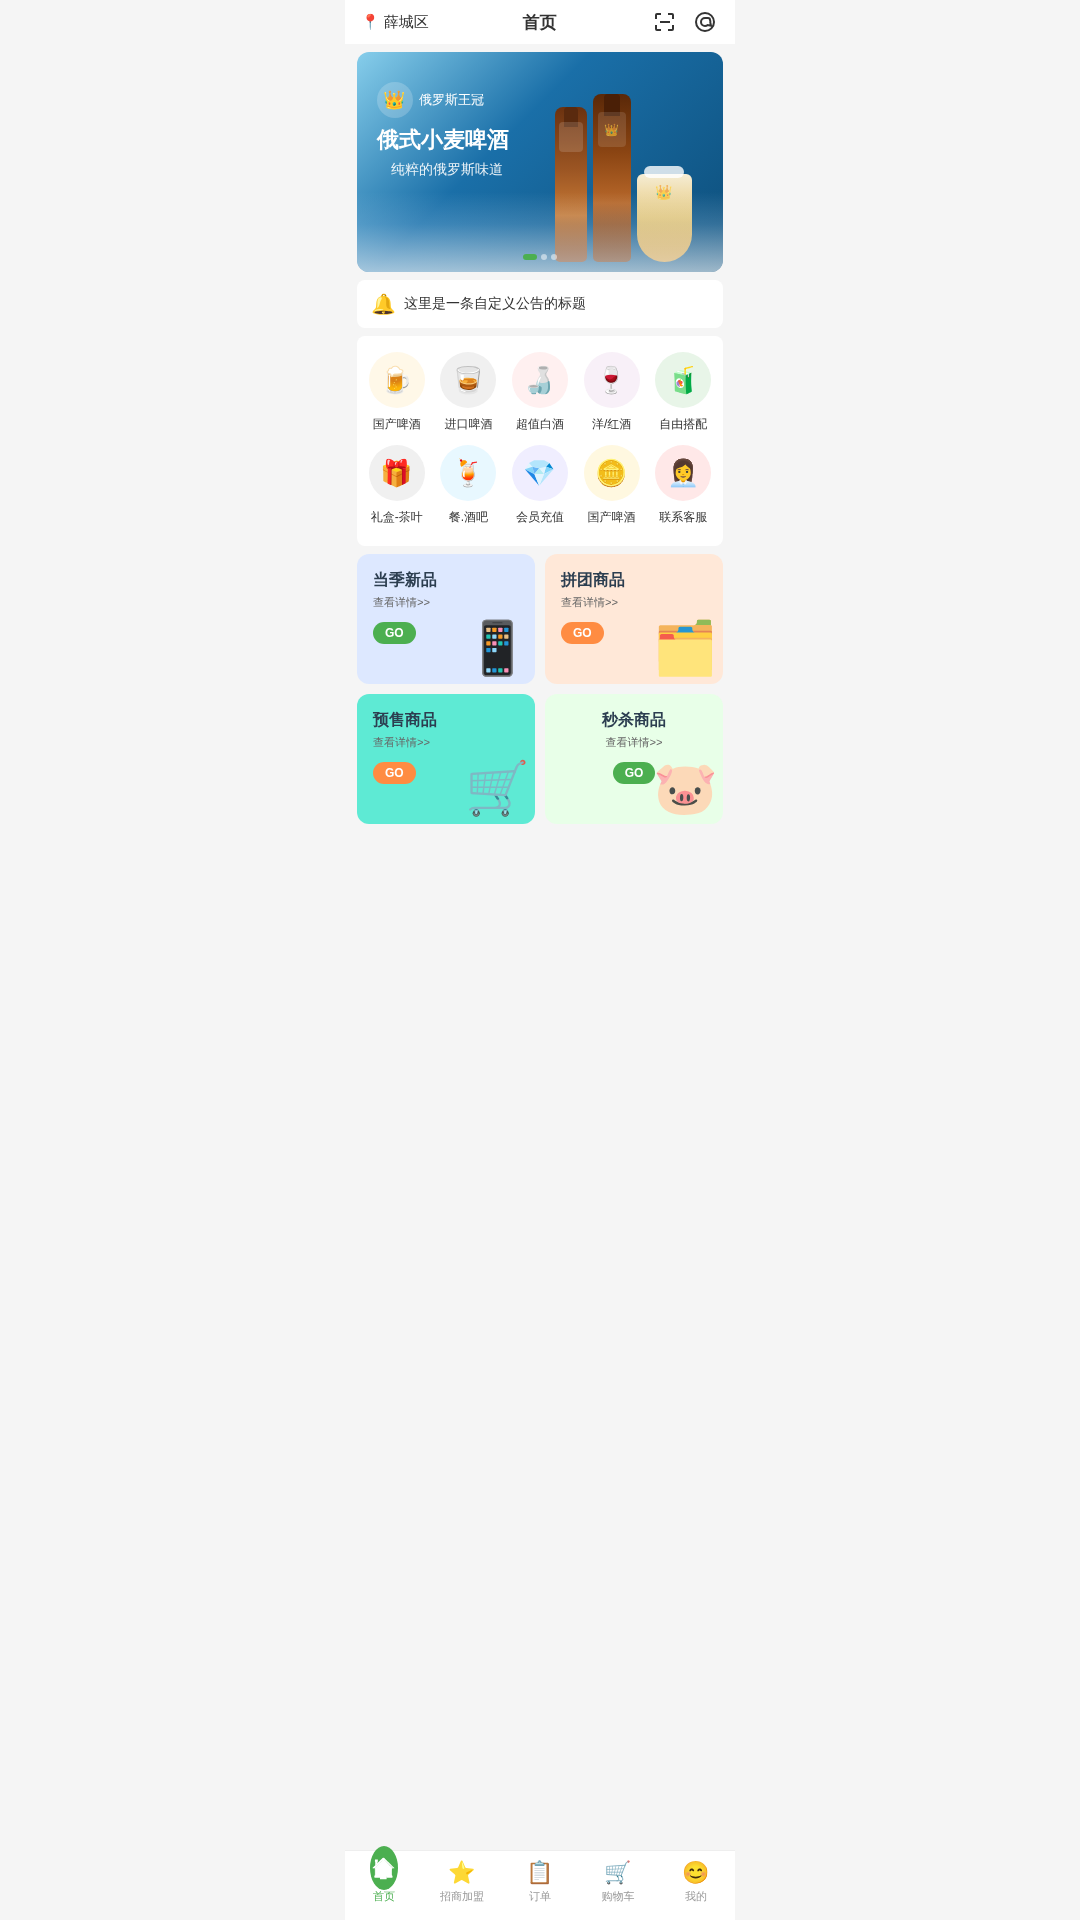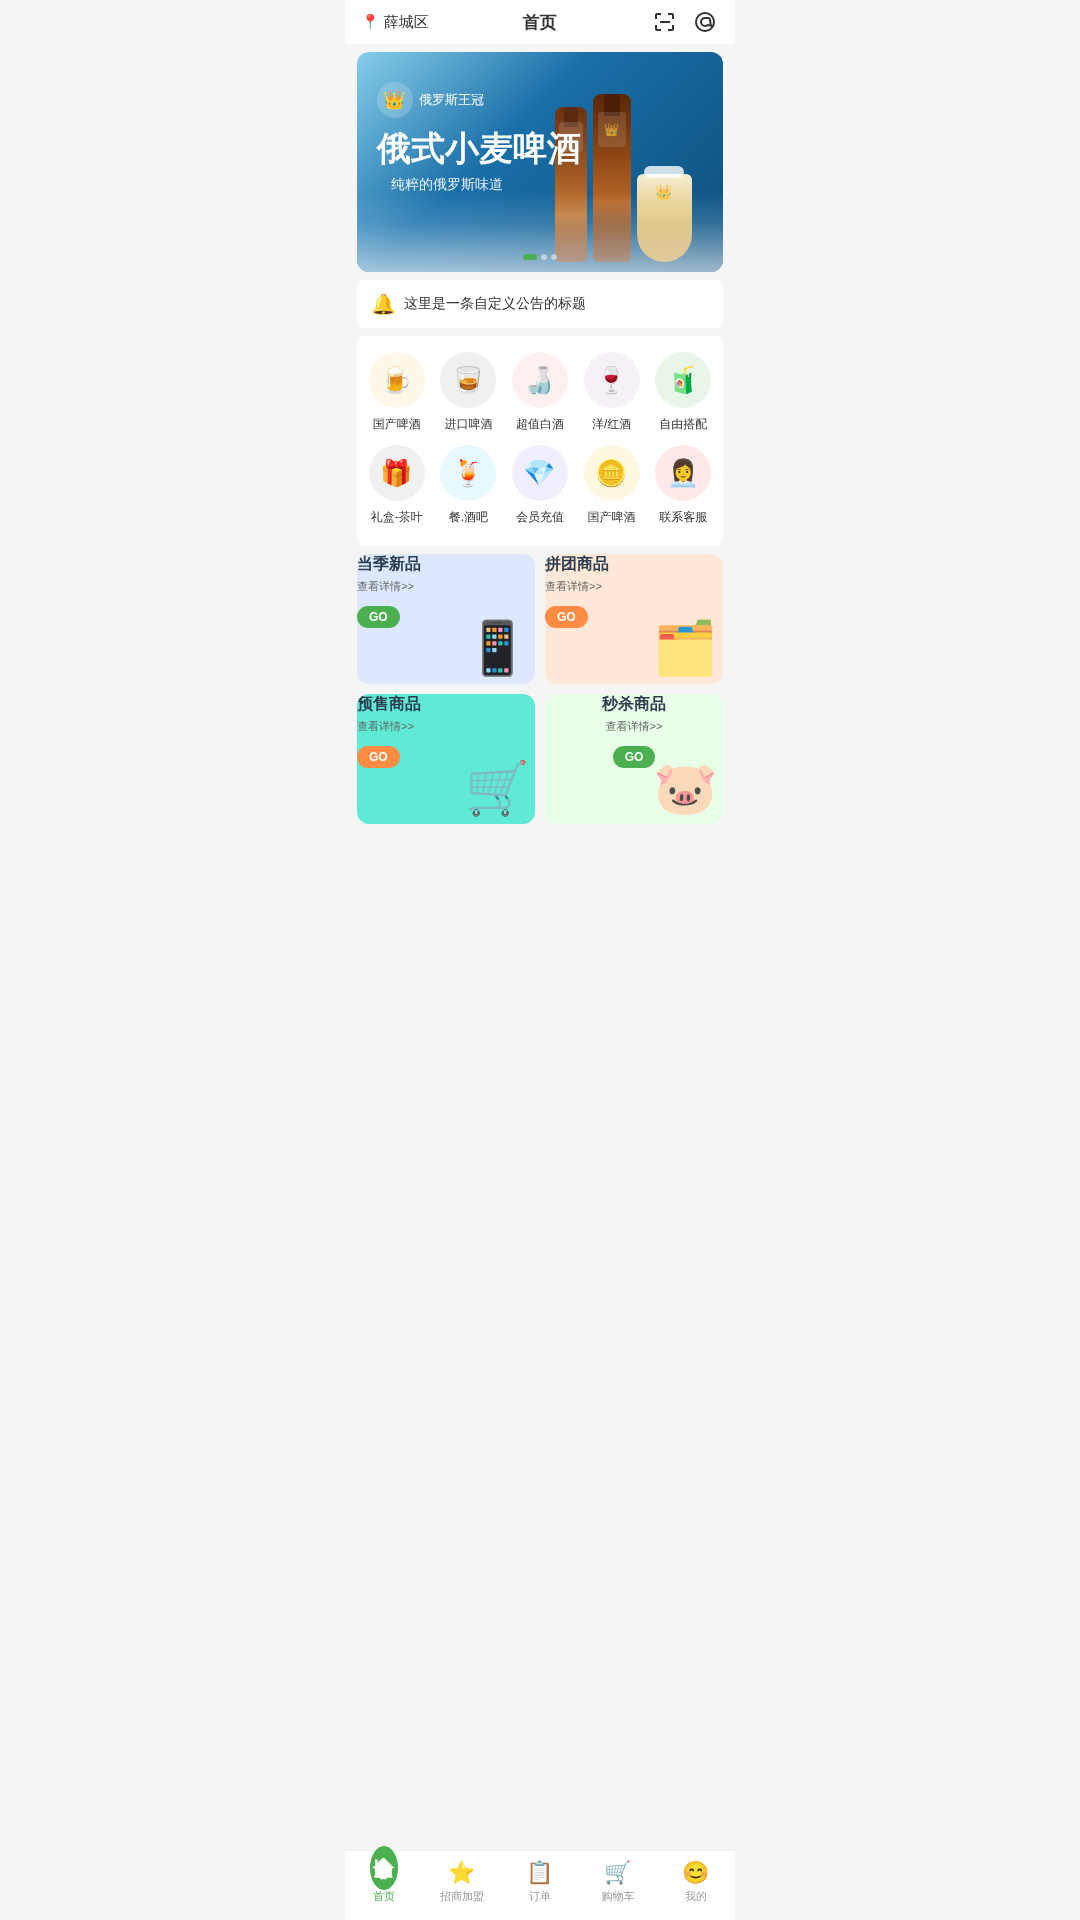--- a/index.html
+++ b/index.html
@@ -78,21 +78,21 @@
       align-items: center;
       justify-content: center;
       font-size: 18px;
     }
     .banner-logo-text {
       color: white;
       font-size: 13px;
     }
     .banner-title {
       color: white;
-      font-size: 34px;
+      font-size: 22px;
       font-weight: 700;
       line-height: 1.3;
       margin-bottom: 6px;
     }
     .banner-subtitle {
       color: rgba(255,255,255,0.9);
       font-size: 14px;
       margin-left: 14px;
     }
     .banner-bottles {
@@ -201,20 +201,21 @@
     
     .promo-grid {
       margin: 8px 12px;
       display: grid;
       grid-template-columns: 1fr 1fr;
       grid-template-rows: 1fr 1fr;
       gap: 10px;
     }
     .promo-card {
       border-radius: 12px;
+      padding: 16px;
       position: relative;
       overflow: hidden;
       min-height: 130px;
       cursor: pointer;
     }
     .promo-card.new-season { background: #DDE8FF; }
     .promo-card.group-buy { background: #FFE8D8; }
     .promo-card.presale { background: #FFE8D8; }
     .promo-card.flash-sale { background: #E8FFE8; text-align: center; }
 

